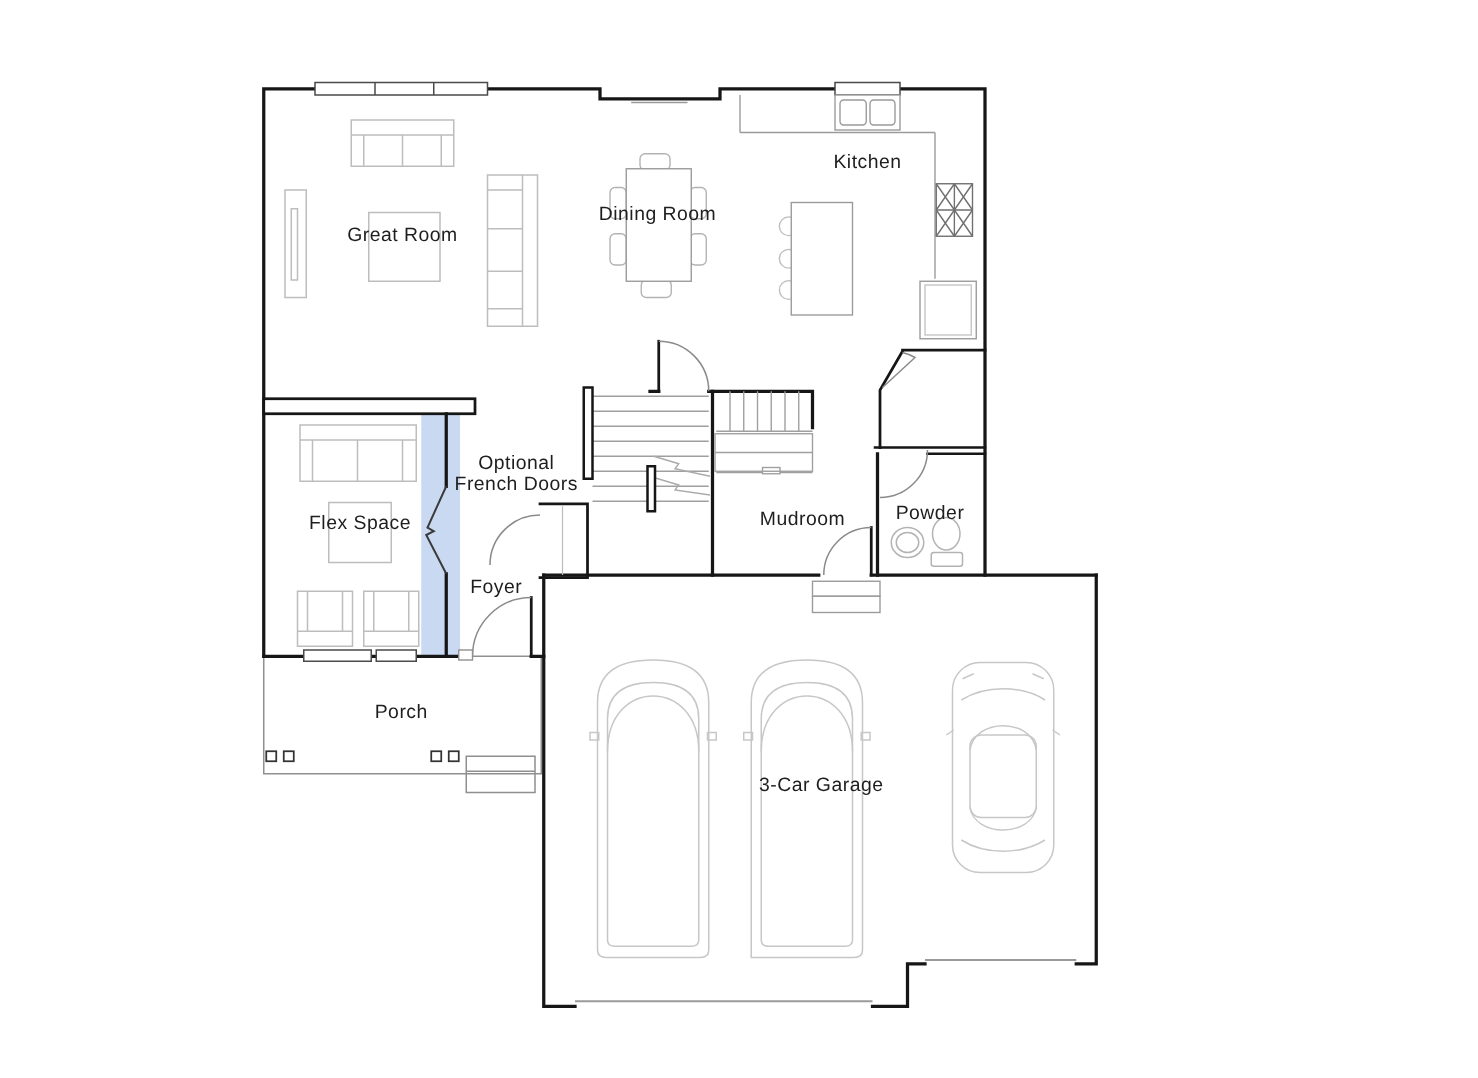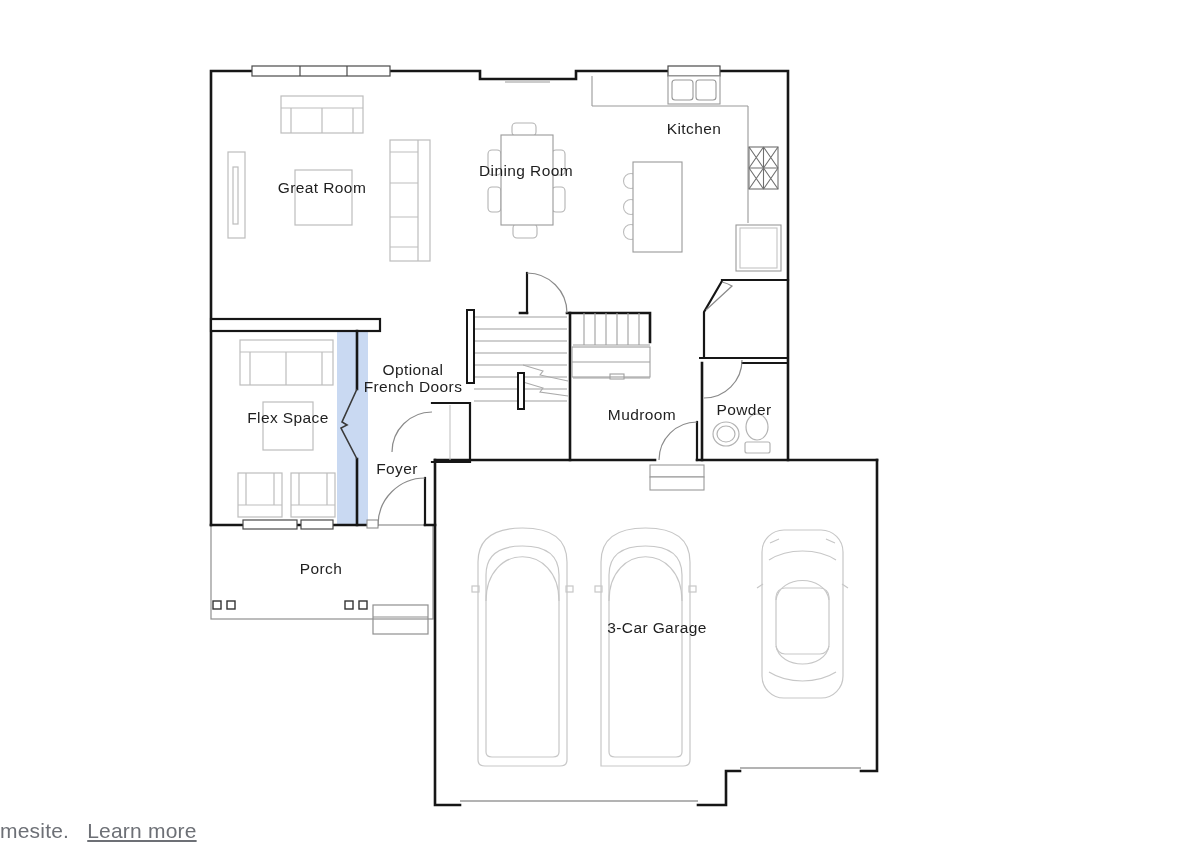--- a/index.html
+++ b/index.html
@@ -221,18 +221,13 @@
     <text class="room-label" x="642" y="420">Mudroom</text>
     <text class="room-label" x="744" y="415">Powder</text>
     <text class="room-label" x="397" y="474">Foyer</text>
     <text class="room-label" x="321" y="574">Porch</text>
     <text class="room-label" x="657" y="633">3-Car Garage</text>
     <text class="room-label" x="413" y="375">Optional</text>
     <text class="room-label" x="413" y="392">French Doors</text>
   </g>
 </svg>
 
-  <div class="footer">
-    <span>mesite.</span>
-    <span>&nbsp;</span>
-    <span class="link">Learn more</span>
-  </div>
 </div>
 
 </body></html>

